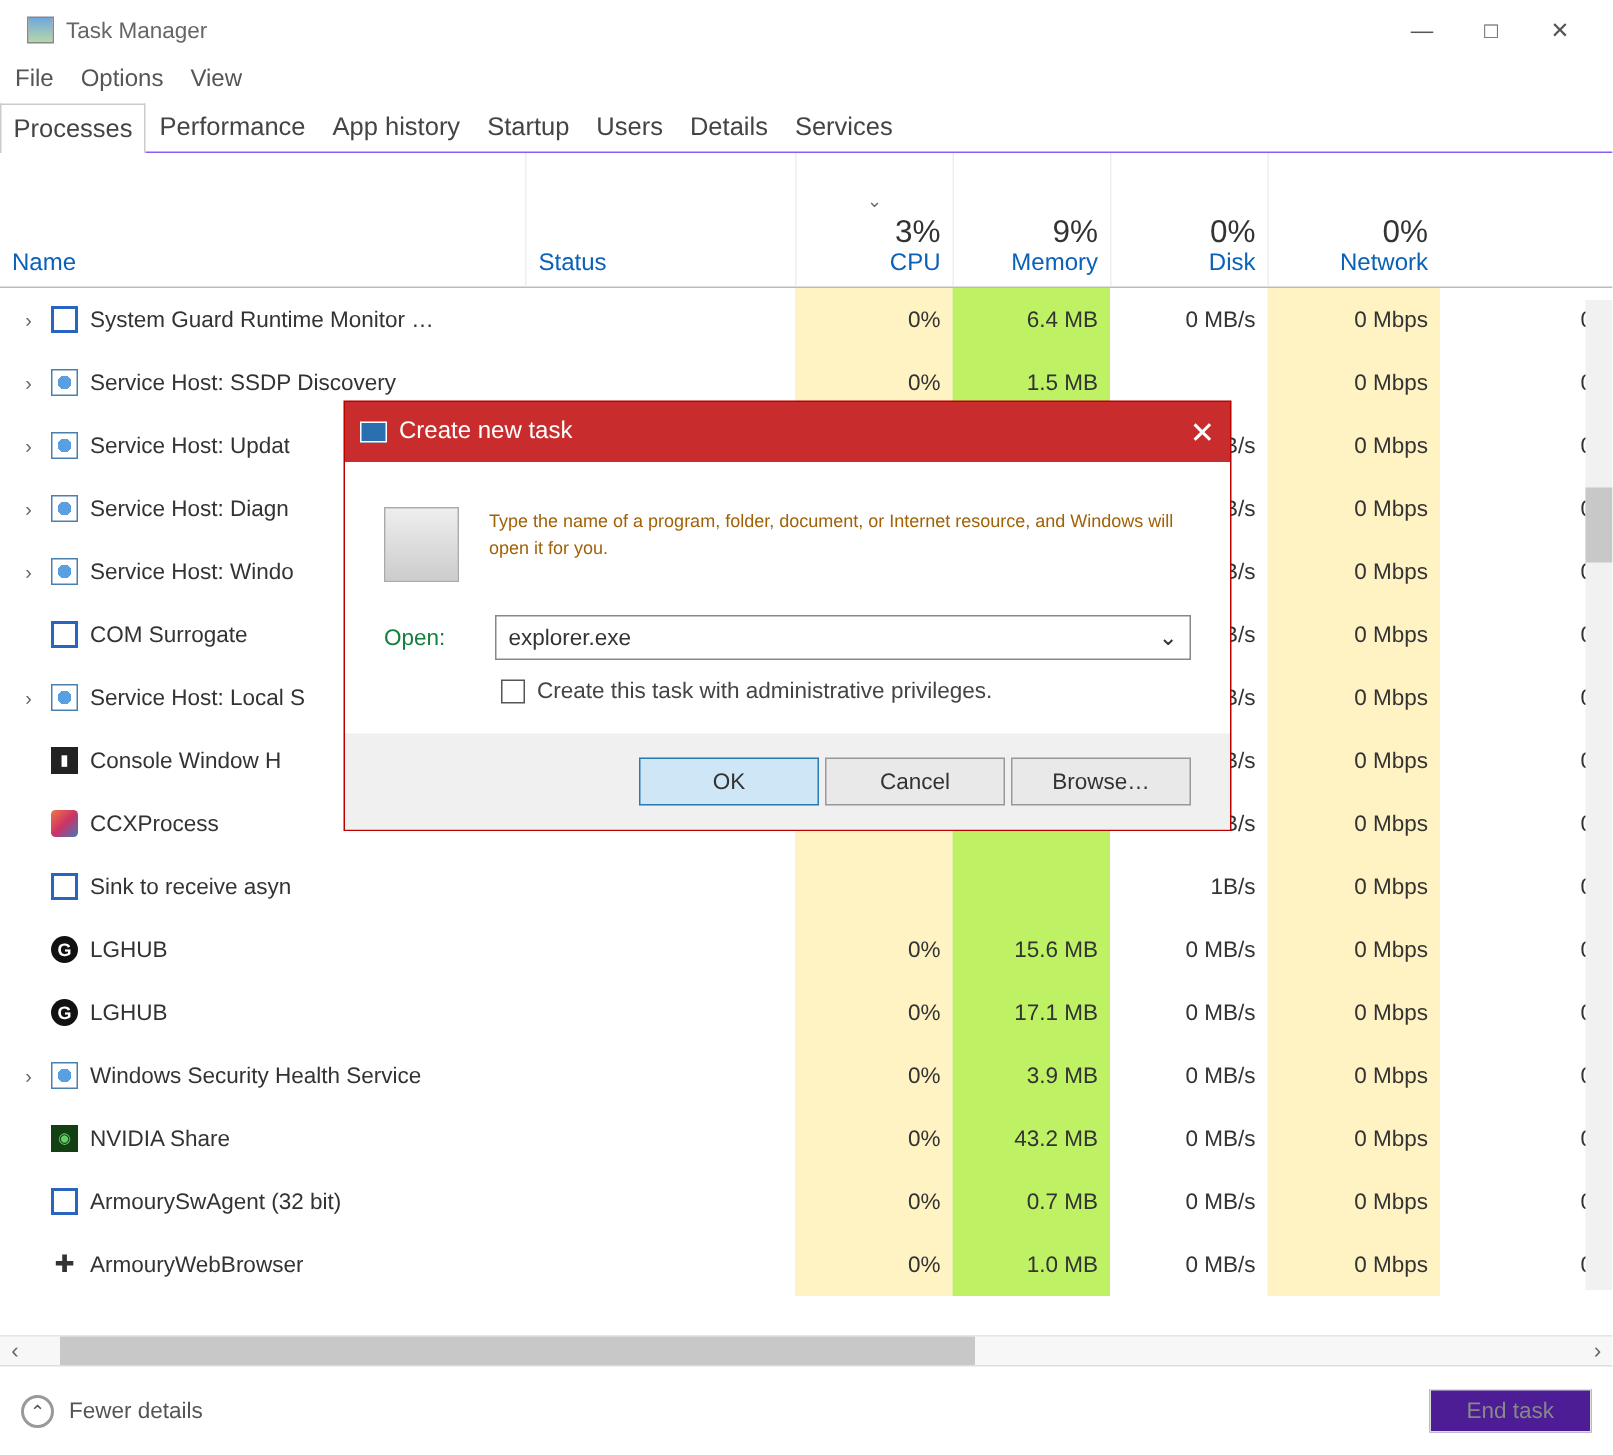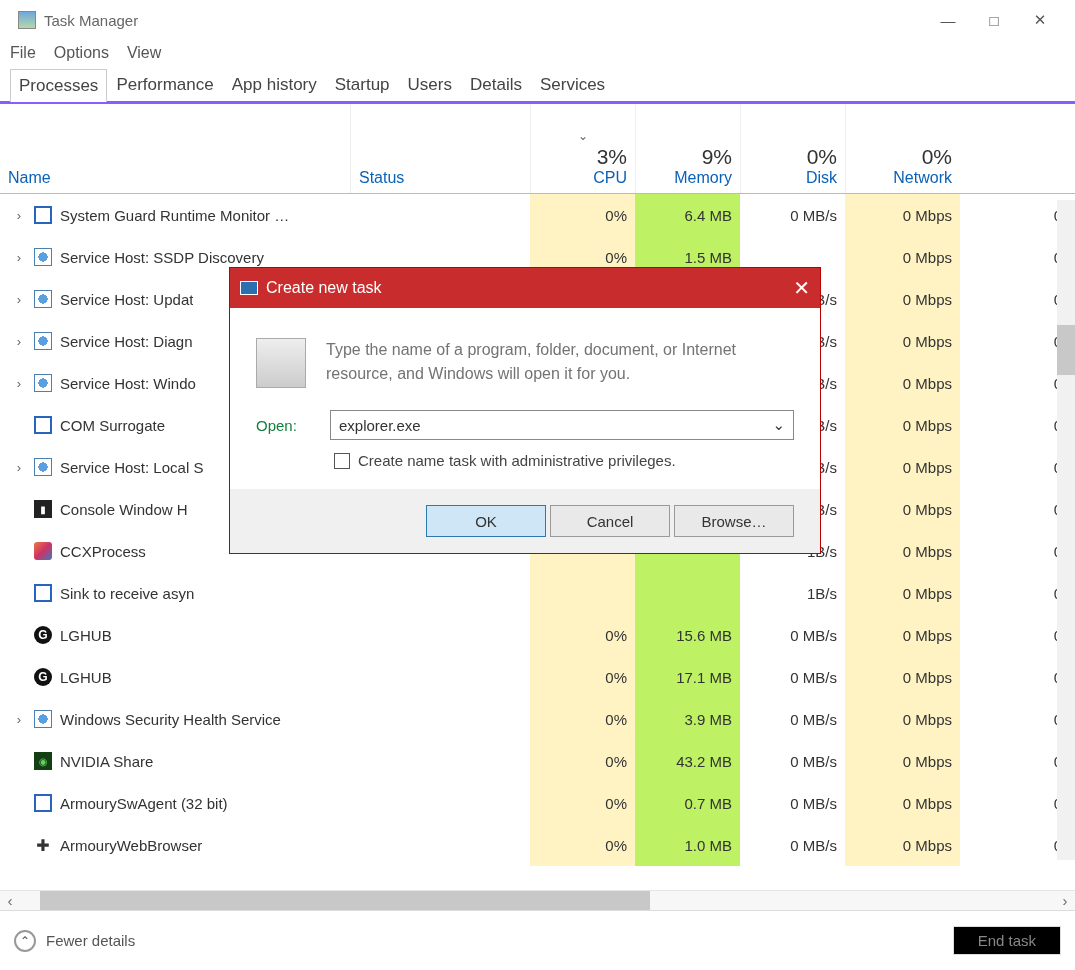--- a/index.html
+++ b/index.html
@@ -3,21 +3,21 @@
 <meta charset="utf-8">
 <style>
   * { box-sizing: border-box; margin: 0; padding: 0; font-family: "Segoe UI", Tahoma, sans-serif; }
   body { width: 1075px; height: 970px; background: #fff; font-size: 15px; color: #333; position: relative; overflow: hidden;}
   .titlebar { height: 40px; display: flex; align-items: center; padding: 0 12px; }
   .titlebar .app-icon { width: 18px; height: 18px; margin: 0 8px 0 6px; background: linear-gradient(#6fa8dc,#b6d7a8); border:1px solid #888; }
   .titlebar .title { color: #666; font-size: 15px; }
   .titlebar .spacer { flex: 1; }
   .win-btn { width: 46px; height: 32px; display: flex; align-items: center; justify-content: center; color: #555; }
   .menubar { padding: 4px 10px 6px 10px; display: flex; gap: 18px; color: #555; font-size: 16px;}
-  .tabs { display: flex; border-bottom: 3px solid #8b5cf6; padding-left: 10px;}
+  .tabs { display: flex; border-bottom: 1px solid #8b5cf6; padding-left: 0;}
   .tab { padding: 6px 8px; font-size: 17px; color: #444; border: 1px solid transparent; border-bottom: none; }
   .tab.active { border-color: #ccc; background: #fff; position: relative; top:1px;}
   .header-row { display: flex; height: 90px; border-bottom: 1px solid #bbb; }
   .header-row .col { display:flex; flex-direction:column; justify-content:flex-end; padding: 0 8px 6px 8px; color:#0a61b8;}
   .header-row .col.status, .header-row .col.name { color:#0a61b8; }
   .header-row .pct { color:#333; font-size: 21px; text-align:right; }
   .header-row .lbl { font-size: 16px; text-align:right; }
   .col.name { width: 350px; text-align:left;justify-content:flex-end;}
   .col.status { width: 180px; border-left: 1px solid #eee;}
   .col.cpu { width: 105px; border-left: 1px solid #eee;}
@@ -47,30 +47,30 @@
   .ic-gift { color:#333; font-size:16px;}
   .scroll-v { position:absolute; right:0; top:200px; width:18px; height:660px; background:#f1f1f1;}
   .scroll-v .thumb { position:absolute; top:125px; width:100%; height:50px; background:#c8c8c8;}
   .hscroll { position:absolute; left:0; bottom:60px; height:20px; width:100%; background:#f7f7f7; display:flex; align-items:center; justify-content:space-between; border-top:1px solid #e5e5e5;}
   .hscroll .sbtn { width:20px; text-align:center; color:#666;}
   .hscroll .track { flex:1; height:100%; position:relative;}
   .hscroll .hthumb { position:absolute; left:20px; height:100%; width:610px; background:#c8c8c8;}
   .footer { position:absolute; left:0; bottom:0; height:60px; width:100%; display:flex; align-items:center; padding: 0 14px; border-top:1px solid #ddd;}
   .fewer { display:flex; align-items:center; gap:10px; color:#555;}
   .fewer .circ { width:22px; height:22px; border:2px solid #999; border-radius:50%; display:flex; align-items:center; justify-content:center; font-size:12px;}
-  .end-task { margin-left:auto; padding: 5px 24px; background:#000000; color:#888; border:1px solid #ddd;}
+  .end-task { margin-left:auto; padding: 5px 24px; background:#4c1d95; color:#888; border:1px solid #ddd;}
   
   .dialog { position:absolute; left:230px; top:268px; width:590px; background:#fff; box-shadow: 0 0 0 1px #b00; }
   .dialog .titlebar2 { height:40px; background:#c92c2c; color:#fff; display:flex; align-items:center; padding:0 10px;}
   .dialog .titlebar2 .dicon { width:18px; height:14px; background:#2a6fb0; border:1px solid #fff; margin-right:8px;}
   .dialog .titlebar2 .dtitle { font-size:16px;}
   .dialog .titlebar2 .dclose { margin-left:auto; font-size:20px;}
   .dialog .body { padding: 30px 26px 18px 26px; display:flex; gap:20px;}
   .dialog .body .run-icon { width:50px; height:50px; background:linear-gradient(#eee,#ccc); border:1px solid #aaa; flex-shrink:0;}
-  .dialog .body .msg { color:#737373; font-size:16px; line-height:1.5;}
+  .dialog .body .msg { color:#a16207; font-size:12px; line-height:1.5;}
   .dialog .openrow { display:flex; align-items:center; padding: 4px 26px 12px 26px; gap:16px;}
   .dialog .openrow .lbl { width:58px; color:#15803d;}
   .dialog .openrow .combo { flex:1; height:30px; border:1px solid #888; display:flex; align-items:center; padding:0 8px; justify-content:space-between;}
   .dialog .checkrow { display:flex; align-items:center; padding: 0 26px 20px 104px; gap:8px; color:#444;}
   .dialog .checkrow .cb { width:16px; height:16px; border:1px solid #555;}
   .dialog .btnrow { background:#f0f0f0; padding: 16px 26px; display:flex; gap:4px; justify-content:flex-end;}
   .dialog .btnrow .btn { width:120px; height:32px; border:1px solid #999; background:#e9e9e9; display:flex; align-items:center; justify-content:center;}
   .dialog .btnrow .btn.ok { background:#cfe6f7; border-color:#2a7ab0;}
   .name-cell .proc-name { white-space:nowrap; overflow:hidden; text-overflow:ellipsis; max-width:260px;}
 </style>
@@ -374,20 +374,20 @@
   </div>
   <div class="openrow">
     <div class="lbl">Open:</div>
     <div class="combo">
       <span>explorer.exe</span>
       <span>⌄</span>
     </div>
   </div>
   <div class="checkrow">
     <div class="cb"></div>
-    <span>Create name task with administrative privileges.</span>
+    <span>Create this task with administrative privileges.</span>
   </div>
   <div class="btnrow">
     <div class="btn ok">OK</div>
     <div class="btn">Cancel</div>
     <div class="btn">Browse…</div>
   </div>
 </div>
 
 </body></html>

